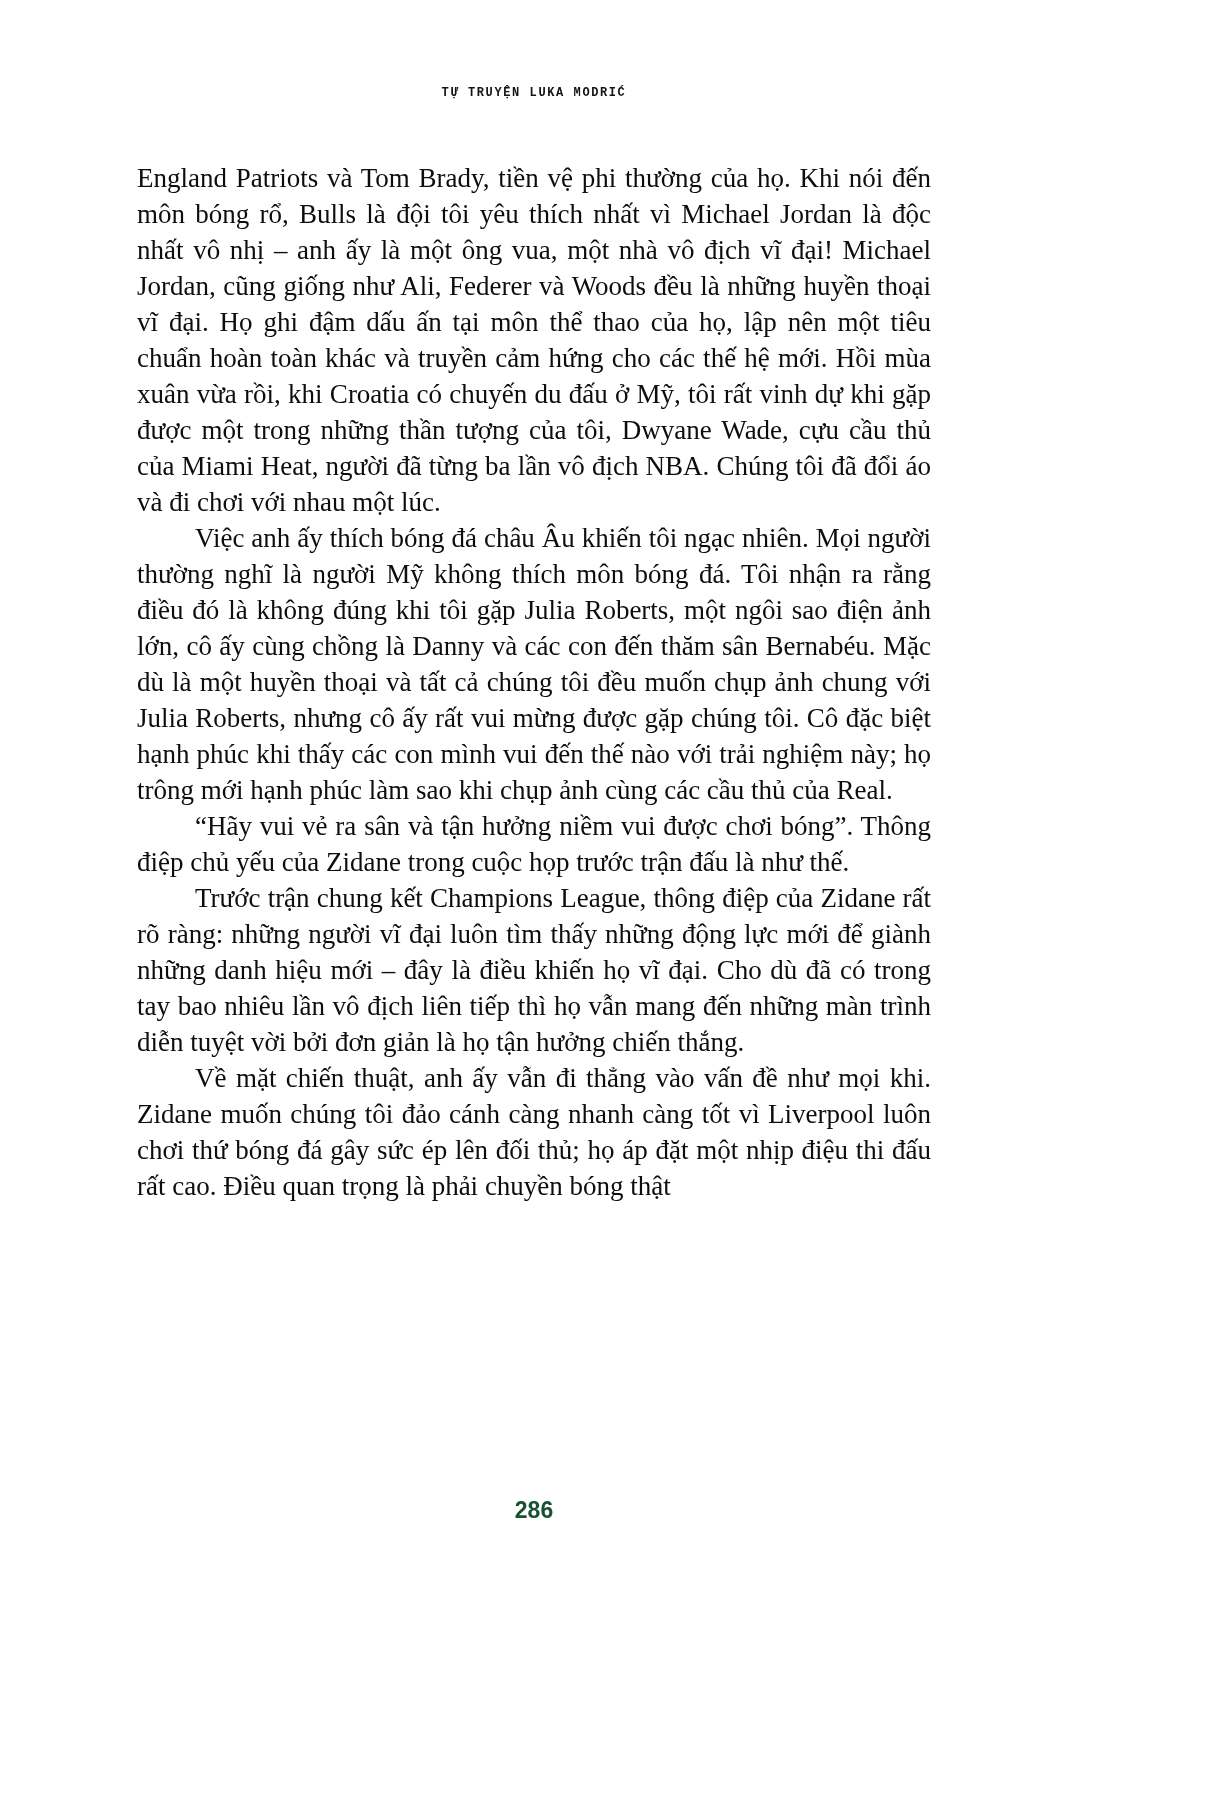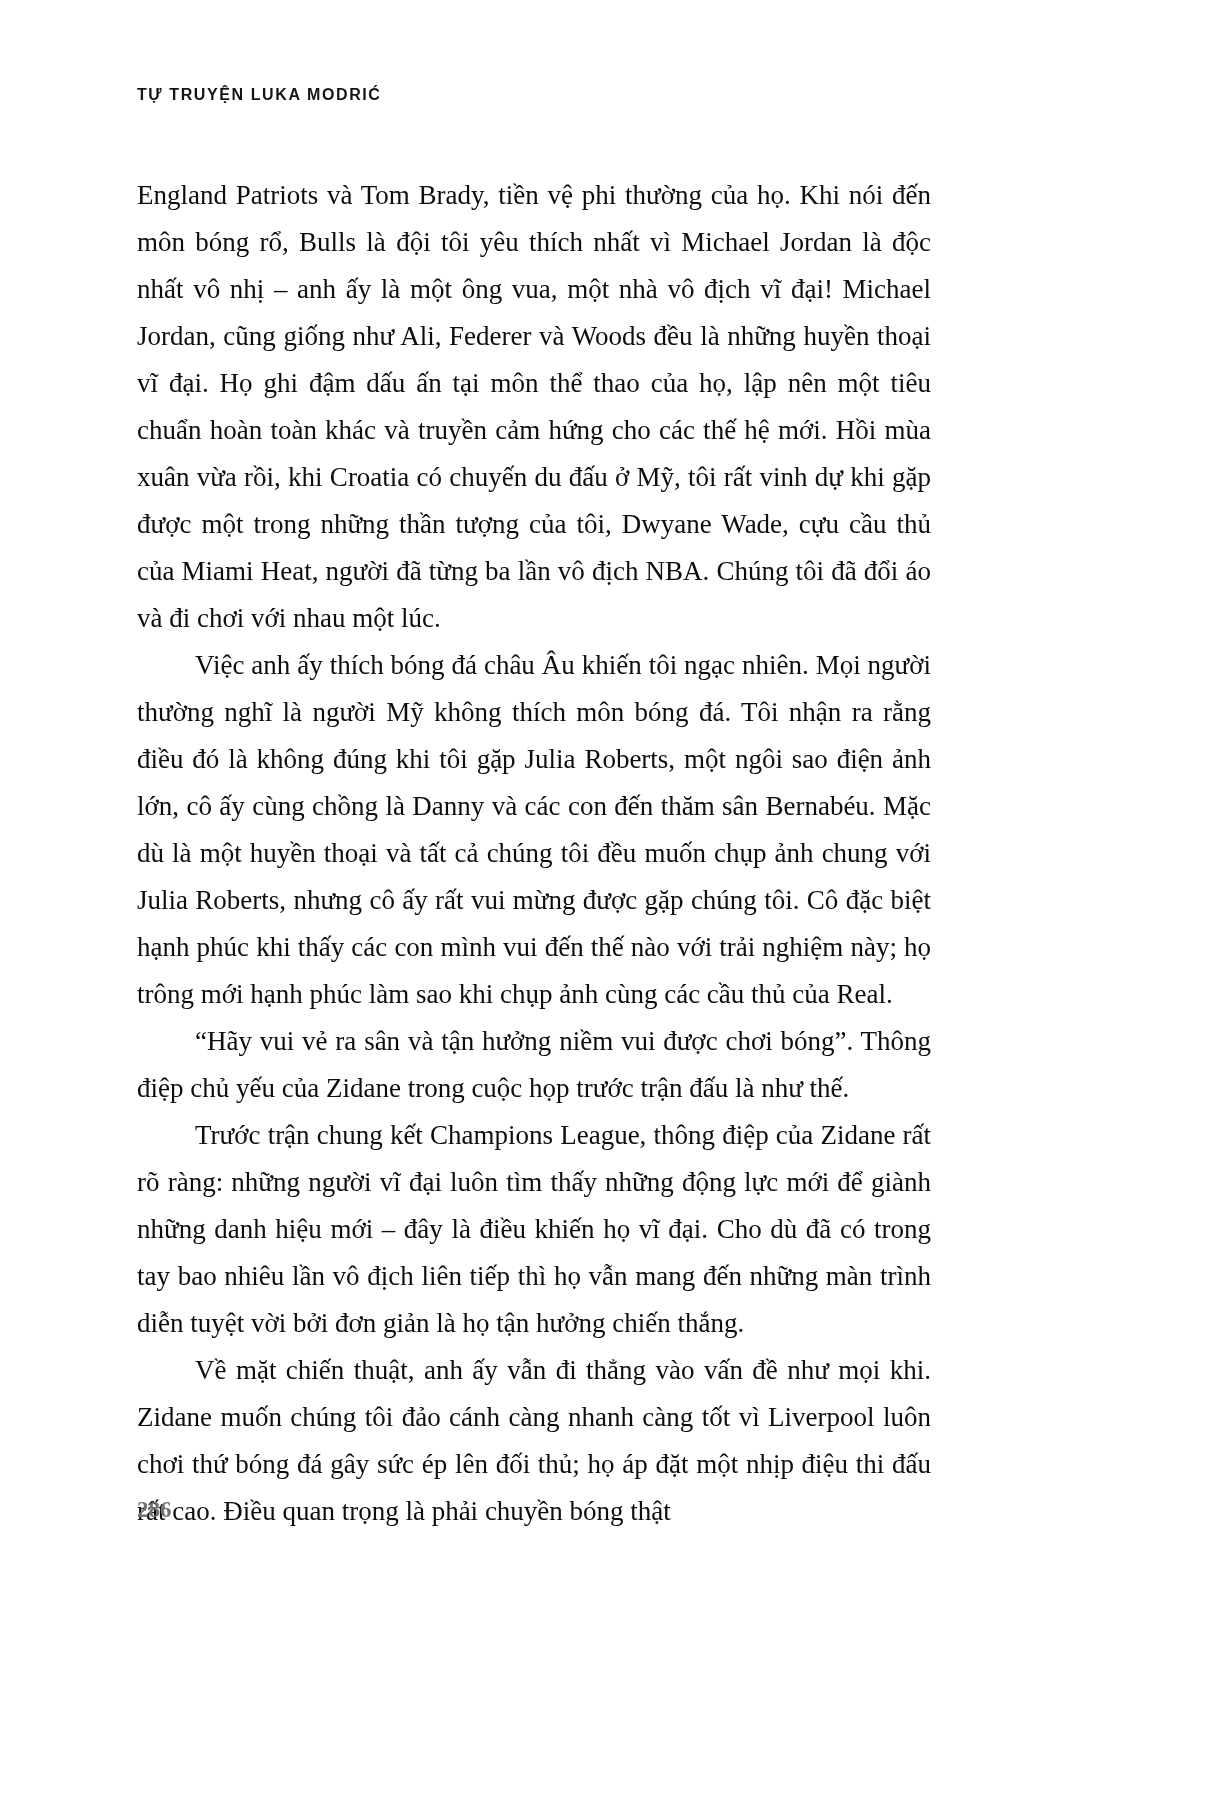--- a/index.html
+++ b/index.html
@@ -17,55 +17,55 @@
   .book-page {
     position: absolute;
     inset: 0;
     background: #ffffff;
   }
   .running-header {
     position: absolute;
     top: 86px;
     left: 137px;
     width: 794px;
-    font-family: Liberation Sans, sans-serif;
+    text-align: center;
+    font-family: Liberation Mono, monospace;
     font-weight: 700;
-    font-size: 16px;
+    font-size: 12px;
     letter-spacing: 1.6px;
     color: #141414;
   }
   .text-block {
     position: absolute;
     top: 160px;
     left: 137px;
     width: 794px;
     font-size: 27px;
-    line-height: 47px;
+    line-height: 36px;
     text-align: justify;
     color: #0d0d0d;
-    margin-top: 12px;
   }
   .para {
     margin: 0;
     padding: 0;
     text-indent: 2.15em;
   }
   .para.first {
     text-indent: 0;
   }
   .page-number {
     position: absolute;
     top: 1497px;
     left: 137px;
     width: 794px;
-    text-align: left;
-    font-family: Liberation Serif, serif;
+    text-align: center;
+    font-family: Liberation Sans, sans-serif;
     font-weight: 700;
     font-size: 23px;
-    color: #737373;
+    color: #14532d;
   }
 </style>
 </head>
 <body>
 
 <div class="book-page">
 
   <div class="running-header">TỰ TRUYỆN LUKA MODRIĆ</div>
 
   <div class="text-block">

